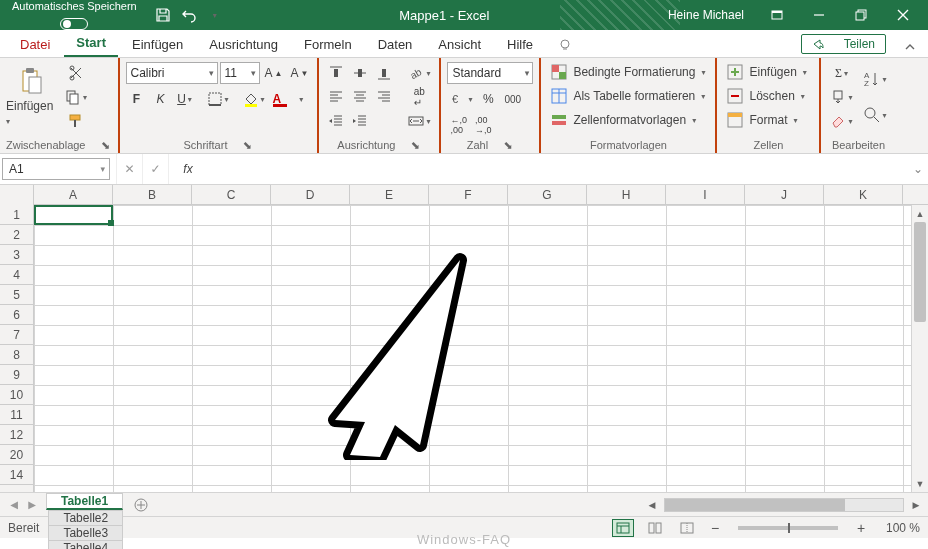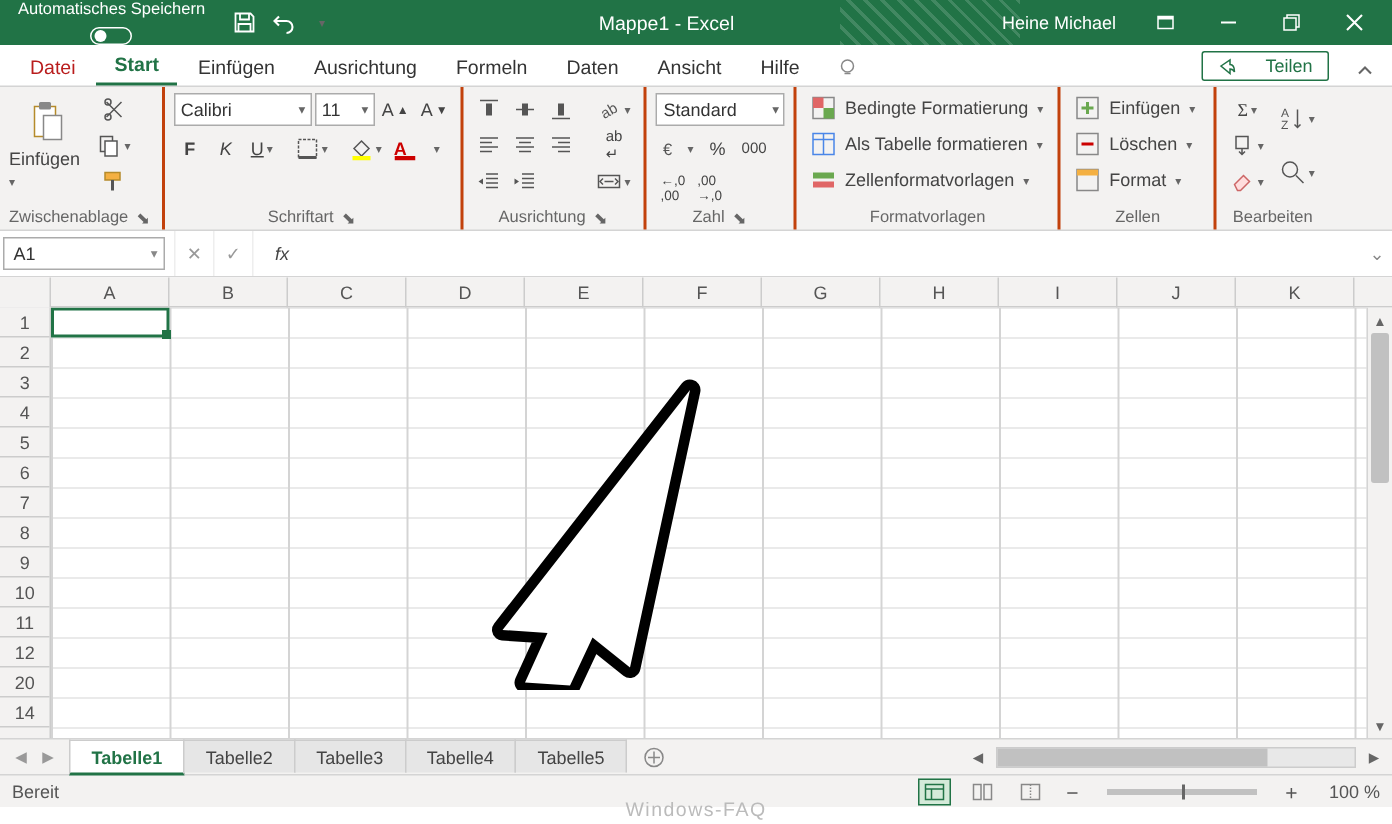--- a/index.html
+++ b/index.html
@@ -23,21 +23,21 @@
 .r-tab.file { color: #b91c1c; }
 .r-tab.active { color: #217346; font-weight: 600; border-bottom: 2px solid #217346; }
 .r-spacer { flex: 1; }
 .share-btn { margin: 3px 12px 3px 4px; padding: 2px 10px; border: 1px solid #217346; color: #217346; font-size: 12px; border-radius: 2px; display: flex; align-items: center; gap: 20px; }
 .collapse-btn { width: 20px; height: 20px; margin-right: 8px; display: flex; align-items: center; justify-content: center; color: #666; }
 
 
 .ribbon { height: 96px; background: #f3f2f1; border-bottom: 1px solid #d4d4d4; display: flex; }
 .rgroup { border-right: 2px solid #c2410c; padding: 4px 6px 2px; display: flex; flex-direction: column; justify-content: space-between; }
 .rgroup .g-body { display: flex; align-items: flex-start; gap: 4px; flex: 1; }
-.rgroup .g-label { font-size: 11px; color: #666; padding-top: 2px; display: flex; justify-content: center; align-items: center; gap: 4px; }
+.rgroup .g-label { font-size: 11px; color: #666; padding-top: 2px; display: flex; justify-content: center; align-items: center; gap: 14px; }
 .g-launcher { width: 12px; height: 12px; display:inline-flex; align-items:center; justify-content:center; }
 .g-btn { min-width: 22px; height: 22px; display: inline-flex; align-items: center; justify-content: center; border: 1px solid transparent; border-radius: 2px; font-size: 12px; color:#444; gap:2px; padding:0 2px;}
 .vcol { display: flex; flex-direction: column; gap: 2px; }
 .hrow { display: flex; gap: 2px; }
 .big-btn { display:flex; flex-direction:column; align-items:center; justify-content:center; width:52px; height:70px; border-radius:2px; gap:2px;}
 .big-btn .lbl{font-size:12px;color:#444;}
 .font-combo{height:22px; border:1px solid #ababab; background:#fff; display:flex; align-items:center; padding:0 4px; font-size:12px; color:#333; position:relative;}
 .font-combo.fn{width:92px;} .font-combo.fs{width:40px;}
 .font-combo::after{content:"▾"; position:absolute; right:3px; font-size:9px; color:#666;}
 .dd::after{content:" ▾"; font-size:8px; color:#666;}
@@ -71,21 +71,21 @@
 .sc-track{flex:1;position:relative;}
 .sc-thumb{position:absolute;top:0;left:2px;right:2px;height:100px;background:#c1c1c1;border-radius:2px;}
 
 
 .arrow-overlay{position:absolute;top:240px;left:310px;pointer-events:none;z-index:50;}
 
 
 .sheetbar{height:24px;background:#f3f2f1;border-top:1px solid #d4d4d4;display:flex;align-items:center;}
 .nav-arrows{display:flex;padding:0 6px;gap:2px;}
 .na{width:16px;height:16px;display:flex;align-items:center;justify-content:center;color:#999;font-size:10px;}
-.tabs{display:flex;height:100%;}
+.tabs{display:flex;align-items:flex-end;height:100%;flex-direction:column;}
 .sheet-tab{height:22px;padding:0 14px;font-size:12px;color:#444;display:flex;align-items:center;border:1px solid #ccc;border-bottom:none;background:#e6e6e6;margin-right:-1px;cursor:pointer;}
 .sheet-tab.active{background:#fff;color:#217346;font-weight:600;border-bottom:2px solid #217346;height:24px;}
 .add-sheet{width:26px;height:22px;display:flex;align-items:center;justify-content:center;color:#666;margin-left:6px;}
 .hscroll-area{flex:1;display:flex;align-items:center;justify-content:flex-end;padding:0 4px;gap:4px;}
 .hs-track{flex:0 0 240px;height:14px;background:#e8e8e8;position:relative;border:1px solid #ccc;}
 .hs-thumb{position:absolute;top:0;left:0;height:100%;width:180px;background:#c1c1c1;}
 .hs-btn{width:16px;height:16px;display:flex;align-items:center;justify-content:center;color:#666;font-size:9px;}
 
 
 .status{height:22px;background:#f3f2f1;border-top:1px solid #d4d4d4;display:flex;align-items:center;padding:0 8px;font-size:12px;color:#555;gap:10px;}

